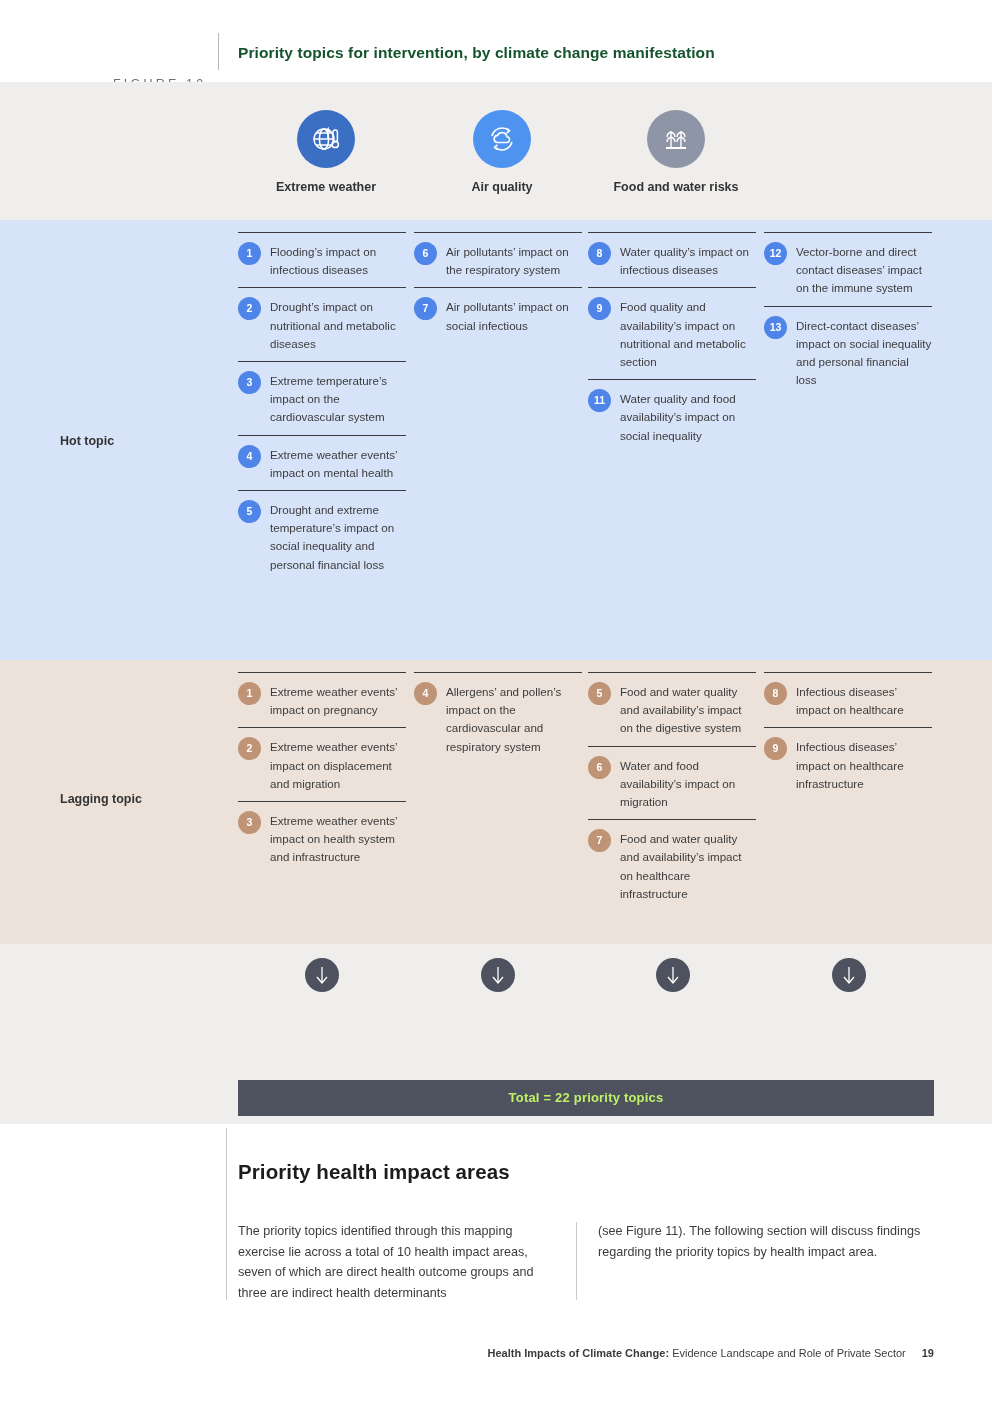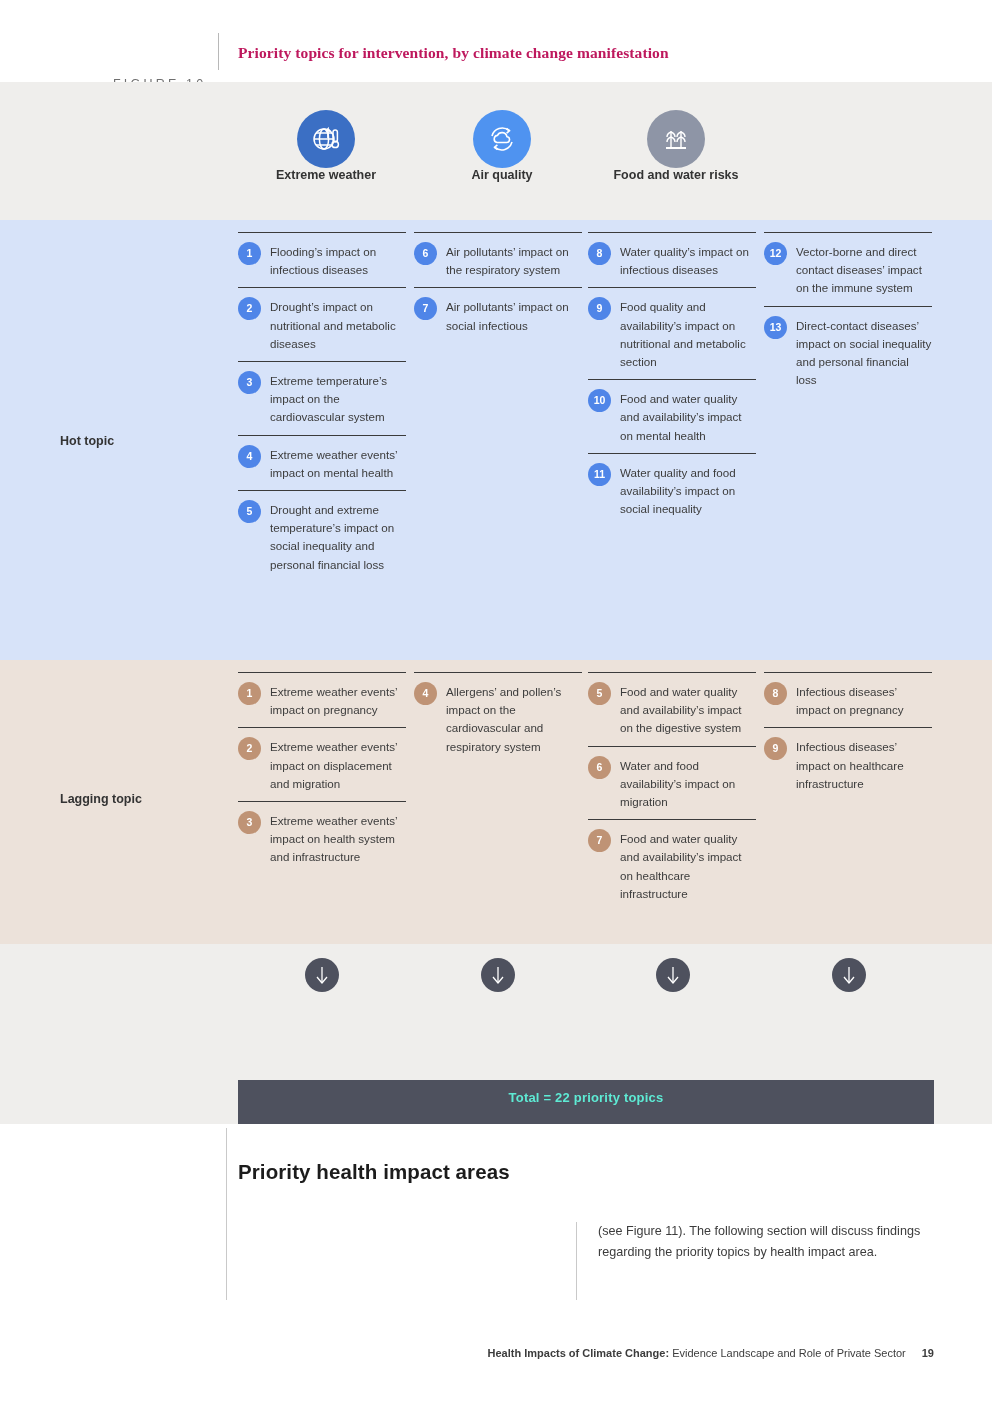--- a/index.html
+++ b/index.html
@@ -22,41 +22,41 @@
     font-size:12.5px;letter-spacing:3.2px;color:#6f6f6f;
     font-weight:400;
     margin-top:32px;
   }
   .fig-divider{
     position:absolute;left:218px;top:33px;width:1px;height:37px;
     background:#b8b8b8;
   }
   .fig-title{
     position:absolute;left:238px;top:44px;
-    font-size:15.5px;font-weight:bold;color:#be185d;letter-spacing:.1px;font-family:Liberation Serif, serif;
+    font-size:15.5px;font-weight:bold;color:#14532d;letter-spacing:.1px;
   }
 
   
   .fig-panel{
     position:absolute;left:0;top:82px;width:992px;height:1042px;
     background:#efeeec;
   }
   .icon-row{
     position:absolute;left:0;top:28px;width:992px;height:110px;
   }
   .icon-cell{
     position:absolute;top:0;width:176px;text-align:center;
   }
   .icon-circle{
     width:58px;height:58px;border-radius:50%;
     margin:0 auto;display:block;position:relative;
   }
   .icon-circle svg{position:absolute;left:50%;top:50%;transform:translate(-50%,-50%);}
   .icon-label{
-    font-size:12.5px;font-weight:bold;color:#333333;
+    margin-top:12px;font-size:12.5px;font-weight:bold;color:#333333;
     white-space:nowrap;
   }
 
   
   .band{position:absolute;left:0;width:992px;}
   .band-hot{top:138px;height:440px;background:#d7e3f9;}
   .band-lag{top:578px;height:284px;background:#ece2da;}
 
   .band-label{
     position:absolute;left:60px;
@@ -91,22 +91,22 @@
   
   .arrow-row{position:absolute;left:0;top:876px;width:992px;height:44px;}
   .arrow{
     position:absolute;top:0;width:34px;height:34px;border-radius:50%;
     background:#4e515e;
   }
   .arrow svg{display:block;margin:7px auto;}
 
   
   .total-bar{
-    position:absolute;left:238px;top:998px;width:696px;height:44px;
-    background:#4e515e;color:#5eead4;
+    position:absolute;left:238px;top:998px;width:696px;height:36px;
+    background:#4e515e;color:#bef264;
     font-size:13px;font-weight:bold;
     text-align:center;line-height:36px;letter-spacing:.2px;
   }
 
   
   .source{
     position:absolute;left:60px;top:1068px;
     font-size:11.3px;color:#555555;
   }
   .source b{color:#333333;font-weight:bold;}
@@ -215,21 +215,20 @@
       </div>
 
       <div class="col" style="left:414px;top:150px;">
         <div class="item first"><span class="badge badge-hot">6</span><span class="item-text">Air pollutants’ impact on the respiratory system</span></div>
         <div class="item"><span class="badge badge-hot">7</span><span class="item-text">Air pollutants’ impact on social infectious</span></div>
       </div>
 
       <div class="col" style="left:588px;top:150px;">
         <div class="item first"><span class="badge badge-hot">8</span><span class="item-text">Water quality’s impact on infectious diseases</span></div>
         <div class="item"><span class="badge badge-hot">9</span><span class="item-text">Food quality and availability’s impact on nutritional and metabolic section</span></div>
-        <div class="item"><span class="badge badge-hot">10</span><span class="item-text">Food and water quality and availability’s impact on mental health</span></div>
         <div class="item"><span class="badge badge-hot">11</span><span class="item-text">Water quality and food availability’s impact on social inequality</span></div>
       </div>
 
       <div class="col" style="left:764px;top:150px;">
         <div class="item first"><span class="badge badge-hot">12</span><span class="item-text">Vector-borne and direct contact diseases’ impact on the immune system</span></div>
         <div class="item"><span class="badge badge-hot">13</span><span class="item-text">Direct-contact diseases’ impact on social inequality and personal financial loss</span></div>
       </div>
     </div>
 
     <div class="cols">
@@ -243,21 +242,21 @@
         <div class="item first"><span class="badge badge-lag">4</span><span class="item-text">Allergens’ and pollen’s impact on the cardiovascular and respiratory system</span></div>
       </div>
 
       <div class="col" style="left:588px;top:590px;">
         <div class="item first"><span class="badge badge-lag">5</span><span class="item-text">Food and water quality and availability’s impact on the digestive system</span></div>
         <div class="item"><span class="badge badge-lag">6</span><span class="item-text">Water and food availability’s impact on migration</span></div>
         <div class="item"><span class="badge badge-lag">7</span><span class="item-text">Food and water quality and availability’s impact on healthcare infrastructure</span></div>
       </div>
 
       <div class="col" style="left:764px;top:590px;">
-        <div class="item first"><span class="badge badge-lag">8</span><span class="item-text">Infectious diseases’ impact on pregnancy</span></div>
+        <div class="item first"><span class="badge badge-lag">8</span><span class="item-text">Infectious diseases’ impact on healthcare</span></div>
         <div class="item"><span class="badge badge-lag">9</span><span class="item-text">Infectious diseases’ impact on healthcare infrastructure</span></div>
       </div>
     </div>
 
     <div class="arrow-row">
       <div class="arrow" style="left:305px;">
         <svg width="16" height="20" viewBox="0 0 16 20" fill="none" stroke="#ffffff" stroke-width="1.3">
             <line x1="8" y1="2" x2="8" y2="18"></line>
             <path d="M3 12 L8 18 L13 12" stroke-linejoin="round"></path>
           </svg>
@@ -286,20 +285,21 @@
 
     <div class="source">
       <b>Source:</b>
       <span>L.E.K. Consulting</span>
     </div>
   </div>
 
   <div class="body-sec"></div>
   <div class="body-rule"></div>
   <div class="sec-title">Priority health impact areas</div>
+  <div class="col-text left">The priority topics identified through this mapping exercise lie across a total of 10 health impact areas, seven of which are direct health outcome groups and three are indirect health determinants</div>
   <div class="mid-rule"></div>
   <div class="col-text right">(see Figure 11). The following section will discuss findings regarding the priority topics by health impact area.</div>
 
   <div class="footer">
     <b>Health Impacts of Climate Change:</b><span> Evidence Landscape and Role of Private Sector</span><span class="pg">19</span>
   </div>
 
 </div>
 
 </body></html>

